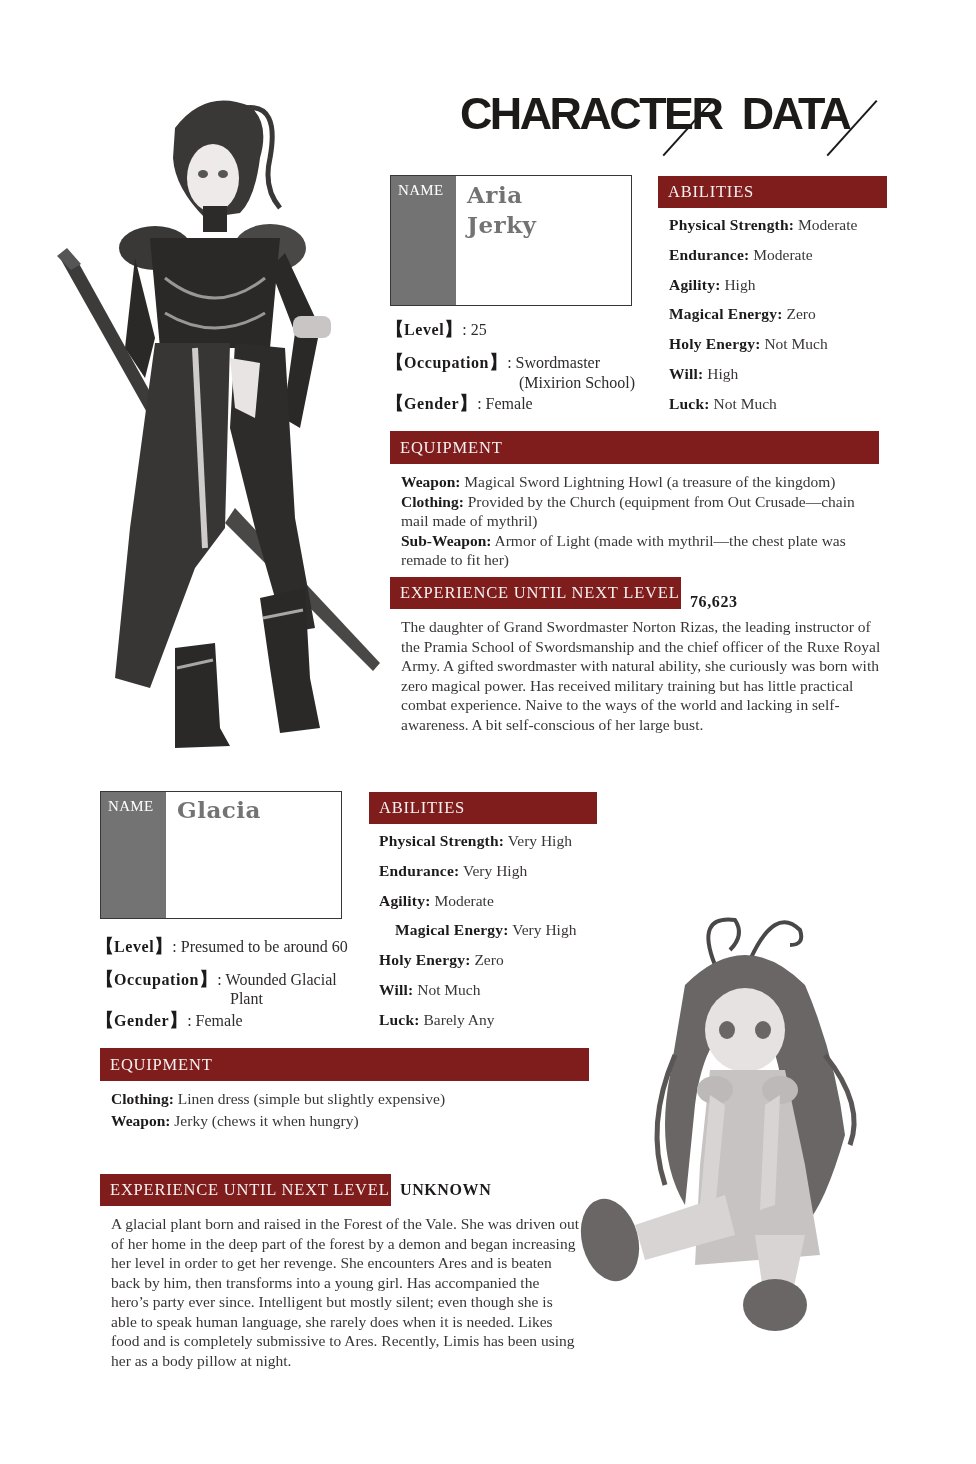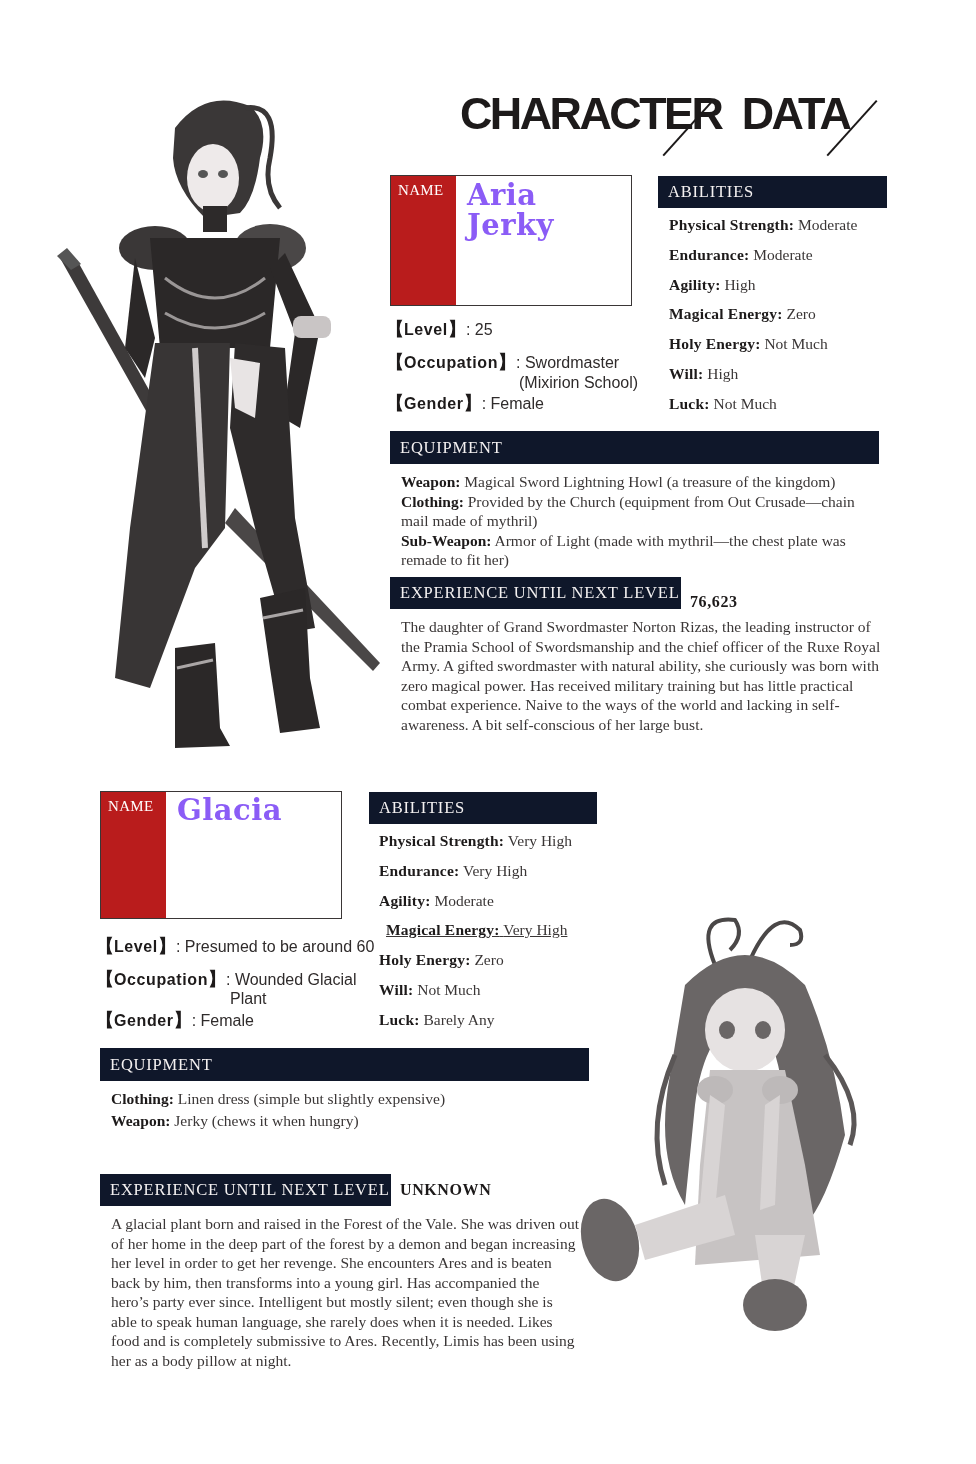--- a/index.html
+++ b/index.html
@@ -8,30 +8,30 @@
   .abs { position: absolute; }
 
   
   .title { left: 460px; top: 92px; font-family: "Liberation Sans", "DejaVu Sans", sans-serif;
            font-weight: 900; font-size: 44px; letter-spacing: -2.5px; color: #1d1a1a;
            transform: scaleX(1.02); transform-origin: left; white-space: nowrap; line-height: 1; }
   .slash { position: absolute; width: 1.5px; background: #1d1a1a; transform: rotate(47deg); transform-origin: top left; }
 
   
   .namebox { border: 1.5px solid #3a3636; box-sizing: border-box; background: #fff; }
-  .namebox .tag { position: absolute; left: 0; top: 0; bottom: 0; background: #b91c1c; color: #fff;
+  .namebox .tag { position: absolute; left: 0; top: 0; bottom: 0; background: #737373; color: #fff;
                   font-family: "Liberation Serif", serif; font-size: 15px; letter-spacing: 0.3px; padding: 6px 0 0 7px; box-sizing: border-box; }
   .namebox .nm { position: absolute; font-family: "DejaVu Serif", serif; font-weight: bold;
-                 font-size: 29px; line-height: 30px; color: #8b5cf6; letter-spacing: 0.5px; }
+                 font-size: 23px; line-height: 30px; color: #737373; letter-spacing: 0.5px; }
 
-  .bar { background: #0f172a; color: #f4f1f1; font-family: "Liberation Serif", serif;
+  .bar { background: #7f1d1d; color: #f4f1f1; font-family: "Liberation Serif", serif;
          font-size: 16.5px; letter-spacing: 0.8px; box-sizing: border-box; padding-left: 10px;
          display: flex; align-items: center; }
 
-  .info { font-family: Liberation Sans, sans-serif; font-size: 16px; color: #2f2b2b; white-space: nowrap; line-height: 19px; }
+  .info { font-family: Liberation Serif, serif; font-size: 16px; color: #2f2b2b; white-space: nowrap; line-height: 19px; }
   .info .k { font-weight: bold; letter-spacing: 0.6px; color: #1d1a1a; }
   .info .br { font-weight: bold; font-size: 18px; color: #1d1a1a; }
 
   .ab { font-family: "Liberation Serif", serif; font-size: 15.5px; color: #3a3636; white-space: nowrap; line-height: 18px; }
   .ab .k { font-weight: bold; color: #1d1a1a; letter-spacing: 0.2px; }
 
   .eq { font-family: "Liberation Serif", serif; font-size: 15.5px; color: #3a3636; line-height: 19.5px; }
   .eq .k { font-weight: bold; color: #1d1a1a; }
 
   .xpval { font-family: "Liberation Serif", serif; font-weight: bold; font-size: 16px; color: #1d1a1a; letter-spacing: 0.6px; }
@@ -145,21 +145,21 @@
 <div class="abs info" style="left:230px; top:989px;">Plant</div>
 <div class="abs info" style="left:96px; top:1011px;">
   <span class="br">【</span><span class="k">Gender</span><span class="br">】</span><span>: </span><span>Female</span>
 </div>
 
 <div class="abs bar" style="left:369px; top:792px; width:228px; height:32px;">ABILITIES</div>
 <div class="abs" style="left:379px; top:832px;">
   <div class="ab" style="position:absolute; top:0; left:0;"><span class="k">Physical Strength:</span> <span>Very High</span></div>
   <div class="ab" style="position:absolute; top:30px; left:0;"><span class="k">Endurance:</span> <span>Very High</span></div>
   <div class="ab" style="position:absolute; top:60px; left:0;"><span class="k">Agility:</span> <span>Moderate</span></div>
-  <div class="ab" style="position:absolute; top:89px; left:7px;text-decoration:underline;"><span class="k">Magical Energy:</span> <span>Very High</span></div>
+  <div class="ab" style="position:absolute; top:89px; left:16px;"><span class="k">Magical Energy:</span> <span>Very High</span></div>
   <div class="ab" style="position:absolute; top:119px; left:0;"><span class="k">Holy Energy:</span> <span>Zero</span></div>
   <div class="ab" style="position:absolute; top:149px; left:0;"><span class="k">Will:</span> <span>Not Much</span></div>
   <div class="ab" style="position:absolute; top:179px; left:0;"><span class="k">Luck:</span> <span>Barely Any</span></div>
 </div>
 
 <div class="abs bar" style="left:100px; top:1048px; width:489px; height:33px;">EQUIPMENT</div>
 <div class="abs eq" style="left:111px; top:1088px; width:470px; line-height:22px;">
   <div><span class="k">Clothing:</span> <span>Linen dress (simple but slightly expensive)</span></div>
   <div><span class="k">Weapon:</span> <span>Jerky (chews it when hungry)</span></div>
 </div>

